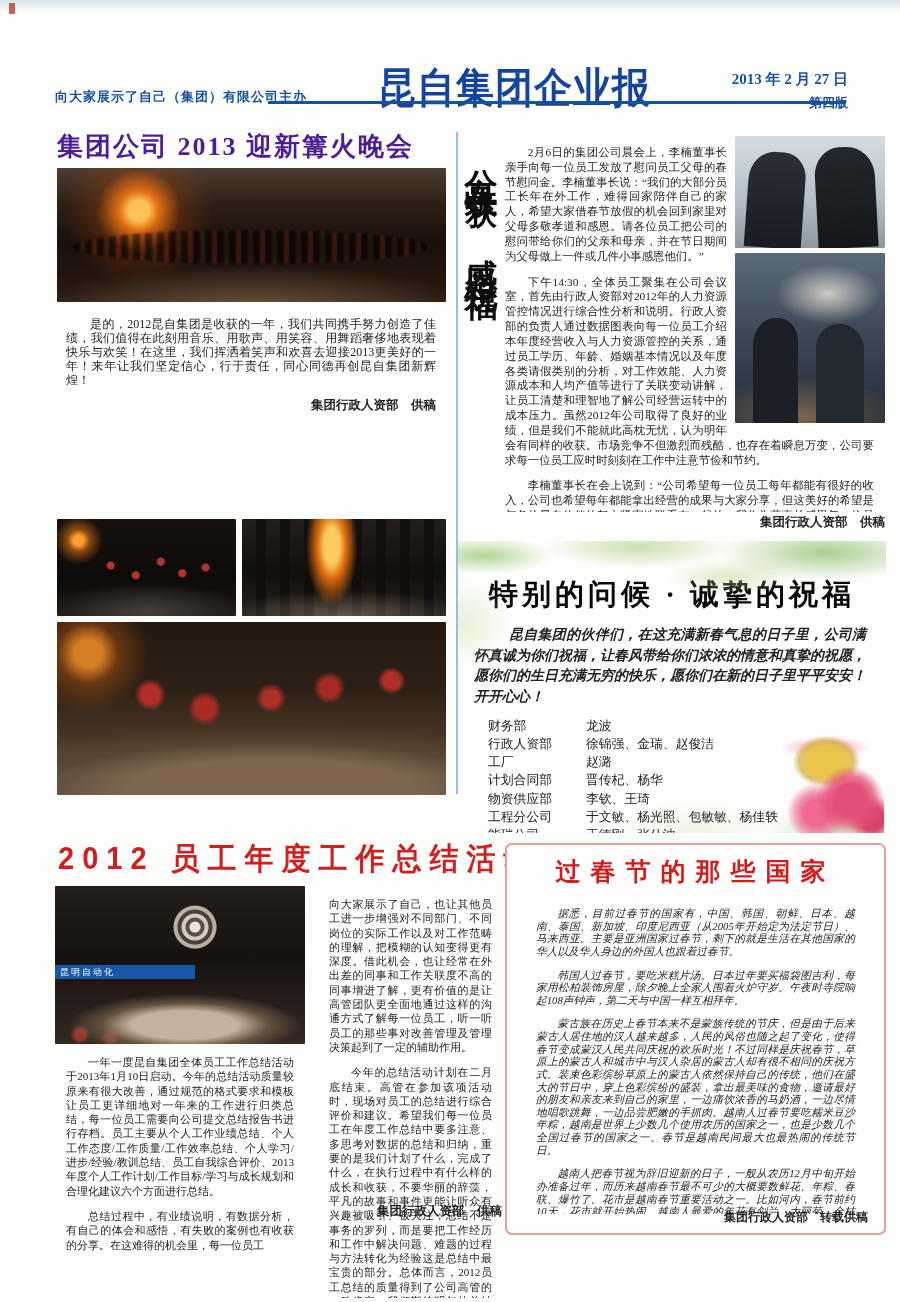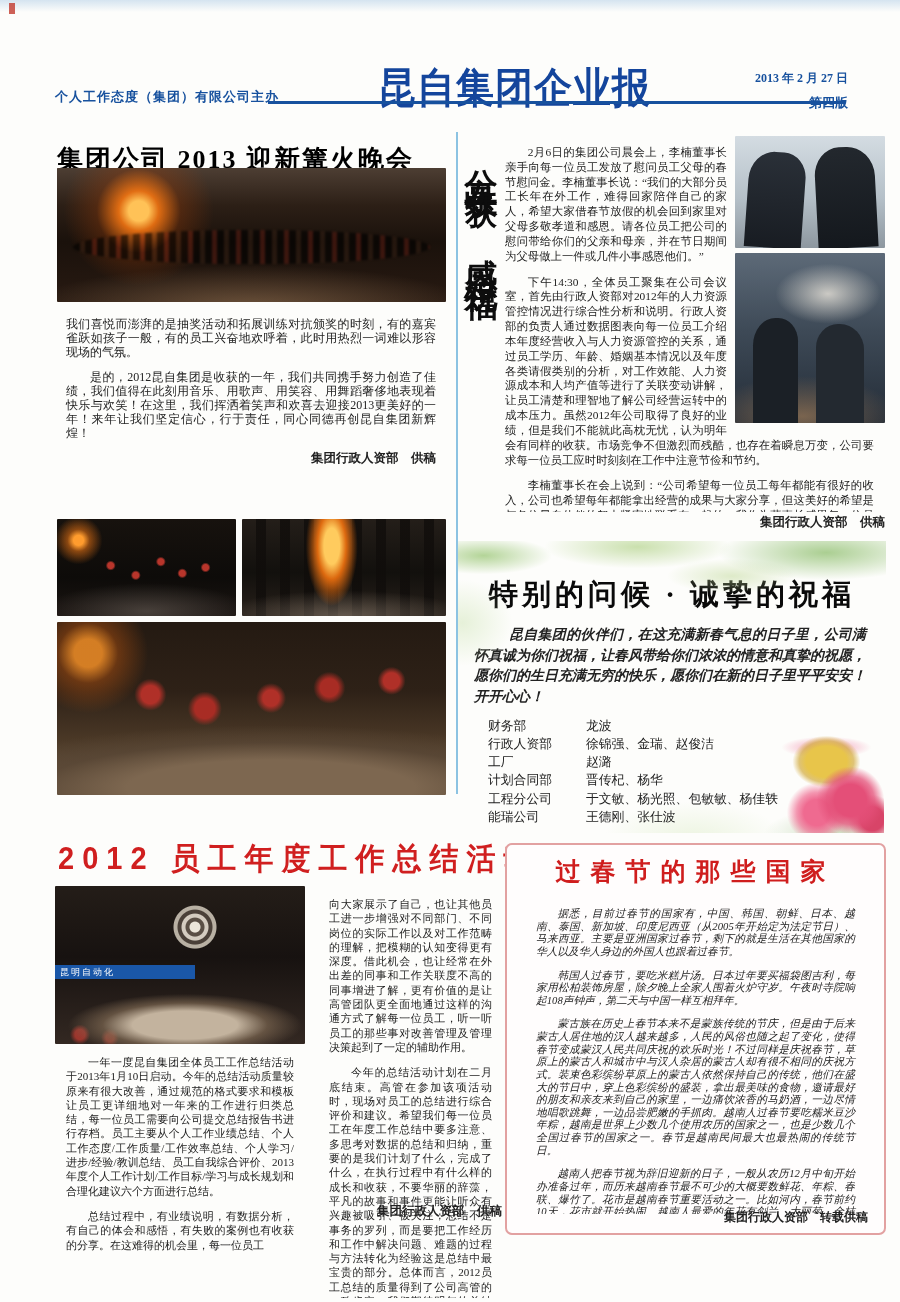--- a/index.html
+++ b/index.html
@@ -11,32 +11,32 @@
   }
   .top-tint { position:absolute; left:0; top:0; width:100%; height:12px;
     background:linear-gradient(180deg, rgba(120,170,215,.30), rgba(120,170,215,0)); }
   .corner-mark { position:absolute; left:9px; top:3px; width:6px; height:11px; background:#c23a2e; opacity:.8; }
 
   
   .pub { position:absolute; left:55px; top:88px; font-family:"Liberation Sans","DejaVu Sans",sans-serif;
     font-weight:bold; font-size:13px; color:#17519e; letter-spacing:1px; }
   .paper-title { position:absolute; left:378px; top:60px; font-family:"Liberation Sans","DejaVu Sans",sans-serif;
     font-weight:900; font-size:38px; color:#14459c; letter-spacing:1px; transform:scaleY(1.1); transform-origin:top; }
-  .m-date { position:absolute; right:52px; top:70px; font-size:12px; color:#17519e; font-weight:bold; }
+  .m-date { position:absolute; right:52px; top:70px; font-size:15px; color:#17519e; font-weight:bold; }
   .m-edition { position:absolute; right:52px; top:94px; font-size:13px; color:#17519e; font-weight:bold; }
   .header-rule { position:absolute; left:268px; top:101px; width:577px; height:3px; background:#17519e; }
 
   
   .byline { text-align:right; font-weight:bold; font-size:12.5px; }
   p { margin:11px; }
   .jt { text-align:justify; }
 
   
-  .bonfire-title { position:absolute; left:57px; top:142px; font-size:26px; font-weight:900;
-    letter-spacing:2px; color:#000000; }
+  .bonfire-title { position:absolute; left:57px; top:129px; font-size:26px; font-weight:900;
+    letter-spacing:2px; color:#4c1d95; }
   .ph { position:absolute; border-radius:1px; }
   .ph-bonfire-circle { left:57px; top:168px; width:389px; height:134px;
     background:
       radial-gradient(circle at 21% 32%, #ffc257 0 10px, rgba(255,122,18,.85) 20px, rgba(150,60,10,.35) 42px, transparent 75px),
       radial-gradient(ellipse 320px 60px at 50% 104%, rgba(120,92,66,.85), transparent 70%),
       linear-gradient(180deg,#4d3e33 0%, #2c1f16 28%, #1a110b 55%, #281a12 100%); }
   .ph-bonfire-circle::after { content:""; position:absolute; left:4%; right:4%; top:46%; height:26%;
     background:repeating-linear-gradient(90deg, rgba(0,0,0,.6) 0 7px, rgba(70,40,25,.25) 7px 12px, rgba(0,0,0,.55) 12px 19px, rgba(120,30,20,.35) 19px 24px);
     filter:blur(1px); border-radius:50%; }
   .bonfire-cols { position:absolute; left:55px; top:306px; width:392px; height:201px; overflow:hidden;
@@ -148,31 +148,30 @@
   .f-text { height:318px; overflow:hidden; font-size:10.7px; line-height:1.18;font-style:italic; }
   .f-byline { position:absolute; right:16px; bottom:7px; font-weight:bold; font-size:12px; }
 </style>
 </head>
 <body>
 
 <div id="page">
   <div class="top-tint"></div>
   <div class="corner-mark"></div>
 
-  <div class="pub">个人工作态度（集团）有限公司主办</div>
+  <div class="pub">向大家展示了自己（集团）有限公司主办</div>
   <div class="paper-title">昆自集团企业报</div>
   <div class="m-date">2013 年 2 月 27 日</div>
   <div class="m-edition">第四版</div>
   <div class="header-rule"></div>
 
   <div class="bonfire-title">集团公司 2013 迎新篝火晚会</div>
   <div class="ph ph-bonfire-circle"></div>
   <div class="bonfire-cols">
     <div class="bcol jt">
-      <p>我们喜悦而澎湃的是抽奖活动和拓展训练对抗颁奖的时刻，有的嘉宾雀跃如孩子一般，有的员工兴奋地欢呼着，此时用热烈一词难以形容现场的气氛。</p>
       <p class="indent">是的，2012昆自集团是收获的一年，我们共同携手努力创造了佳绩，我们值得在此刻用音乐、用歌声、用笑容、用舞蹈奢侈地表现着快乐与欢笑！在这里，我们挥洒着笑声和欢喜去迎接2013更美好的一年！来年让我们坚定信心，行于责任，同心同德再创昆自集团新辉煌！</p>
       <p class="byline">集团行政人资部　供稿</p>
     </div>
   </div>
   <div class="ph ph-dancers"></div>
   <div class="ph ph-bonfire-jump"></div>
   <div class="ph ph-crowd"></div>
 
   <div class="v-divider"></div>
 
@@ -201,20 +200,24 @@
         <span class="g-dept">行政人资部</span>
         <span>徐锦强、金瑞、赵俊洁</span>
       </div>
       <div class="g-row">
         <span class="g-dept">工厂</span>
         <span>赵潞</span>
       </div>
       <div class="g-row">
         <span class="g-dept">计划合同部</span>
         <span>晋传杞、杨华</span>
+      </div>
+      <div class="g-row">
+        <span class="g-dept">物资供应部</span>
+        <span>李钦、王琦</span>
       </div>
       <div class="g-row">
         <span class="g-dept">工程分公司</span>
         <span>于文敏、杨光照、包敏敏、杨佳轶</span>
       </div>
       <div class="g-row">
         <span class="g-dept">能瑞公司</span>
         <span>王德刚、张仕波</span>
       </div>
 

